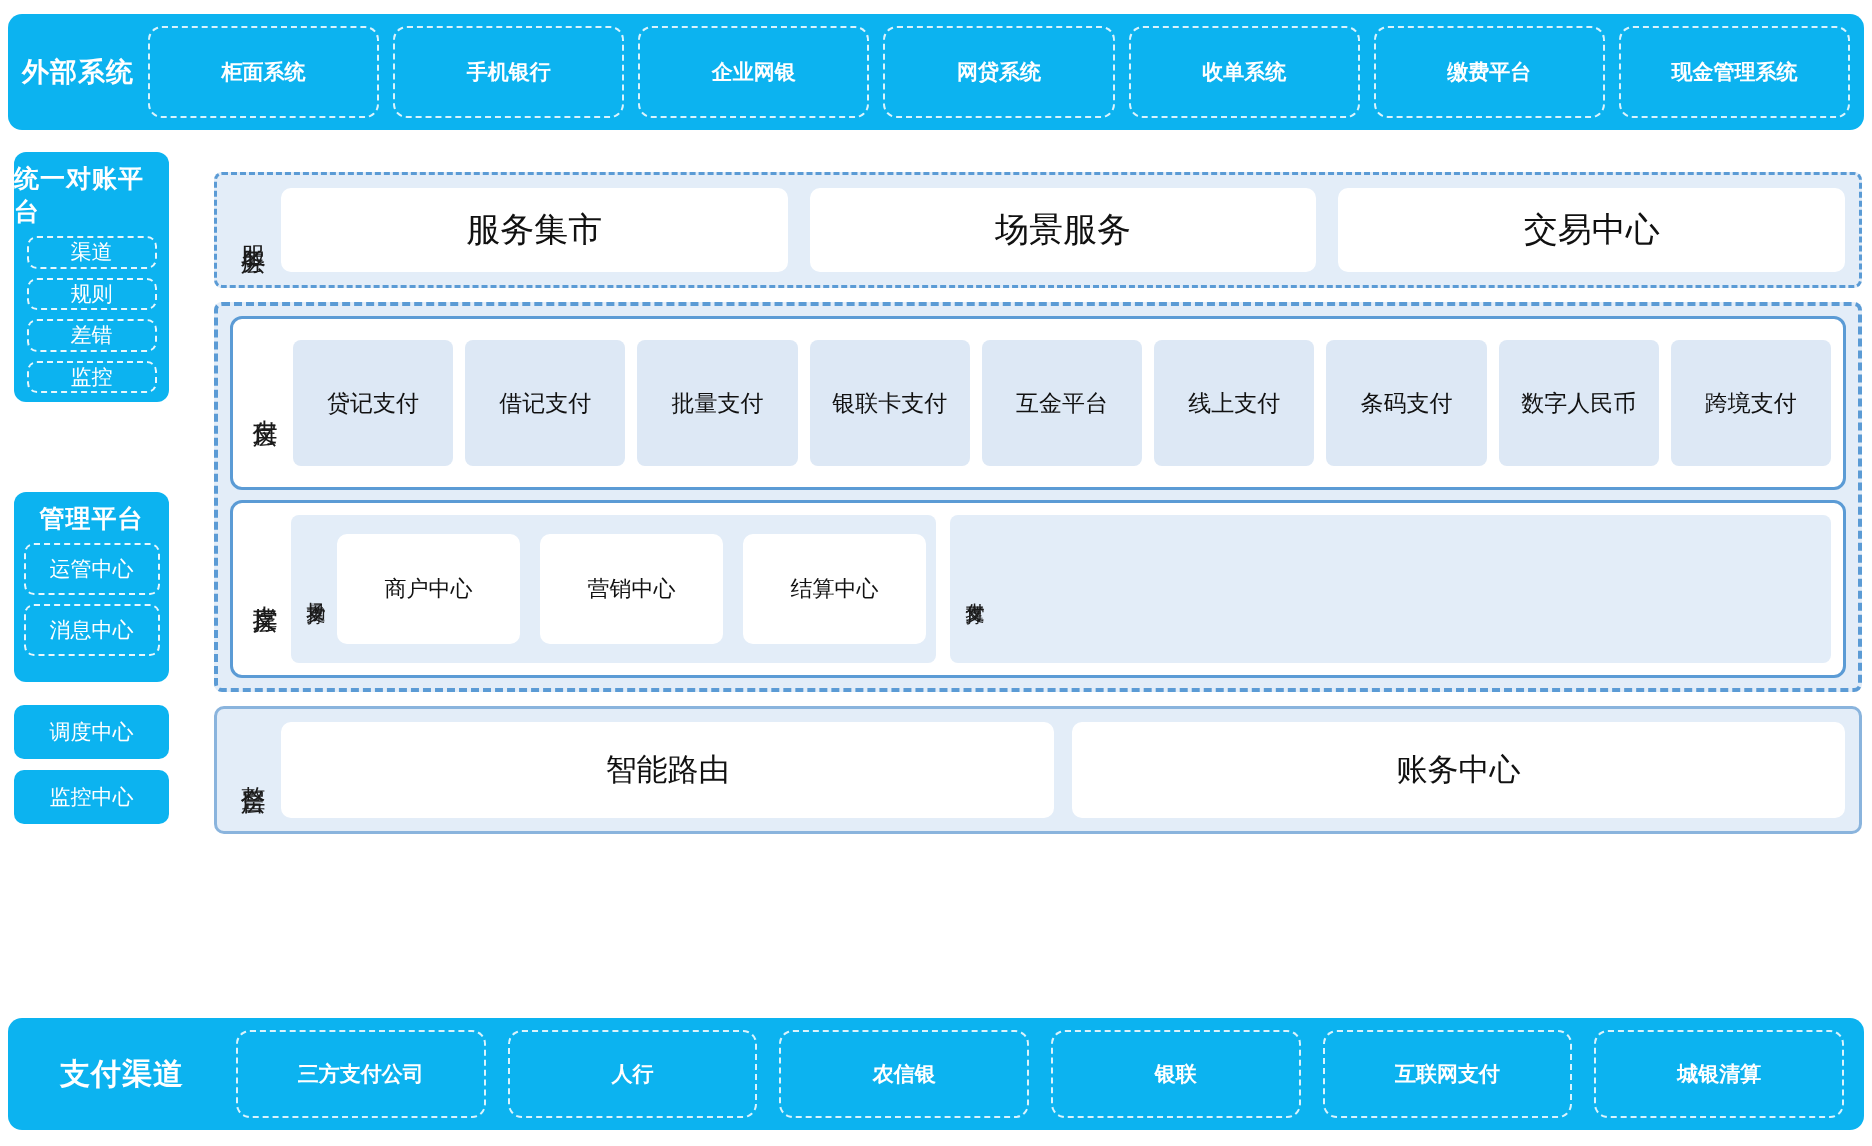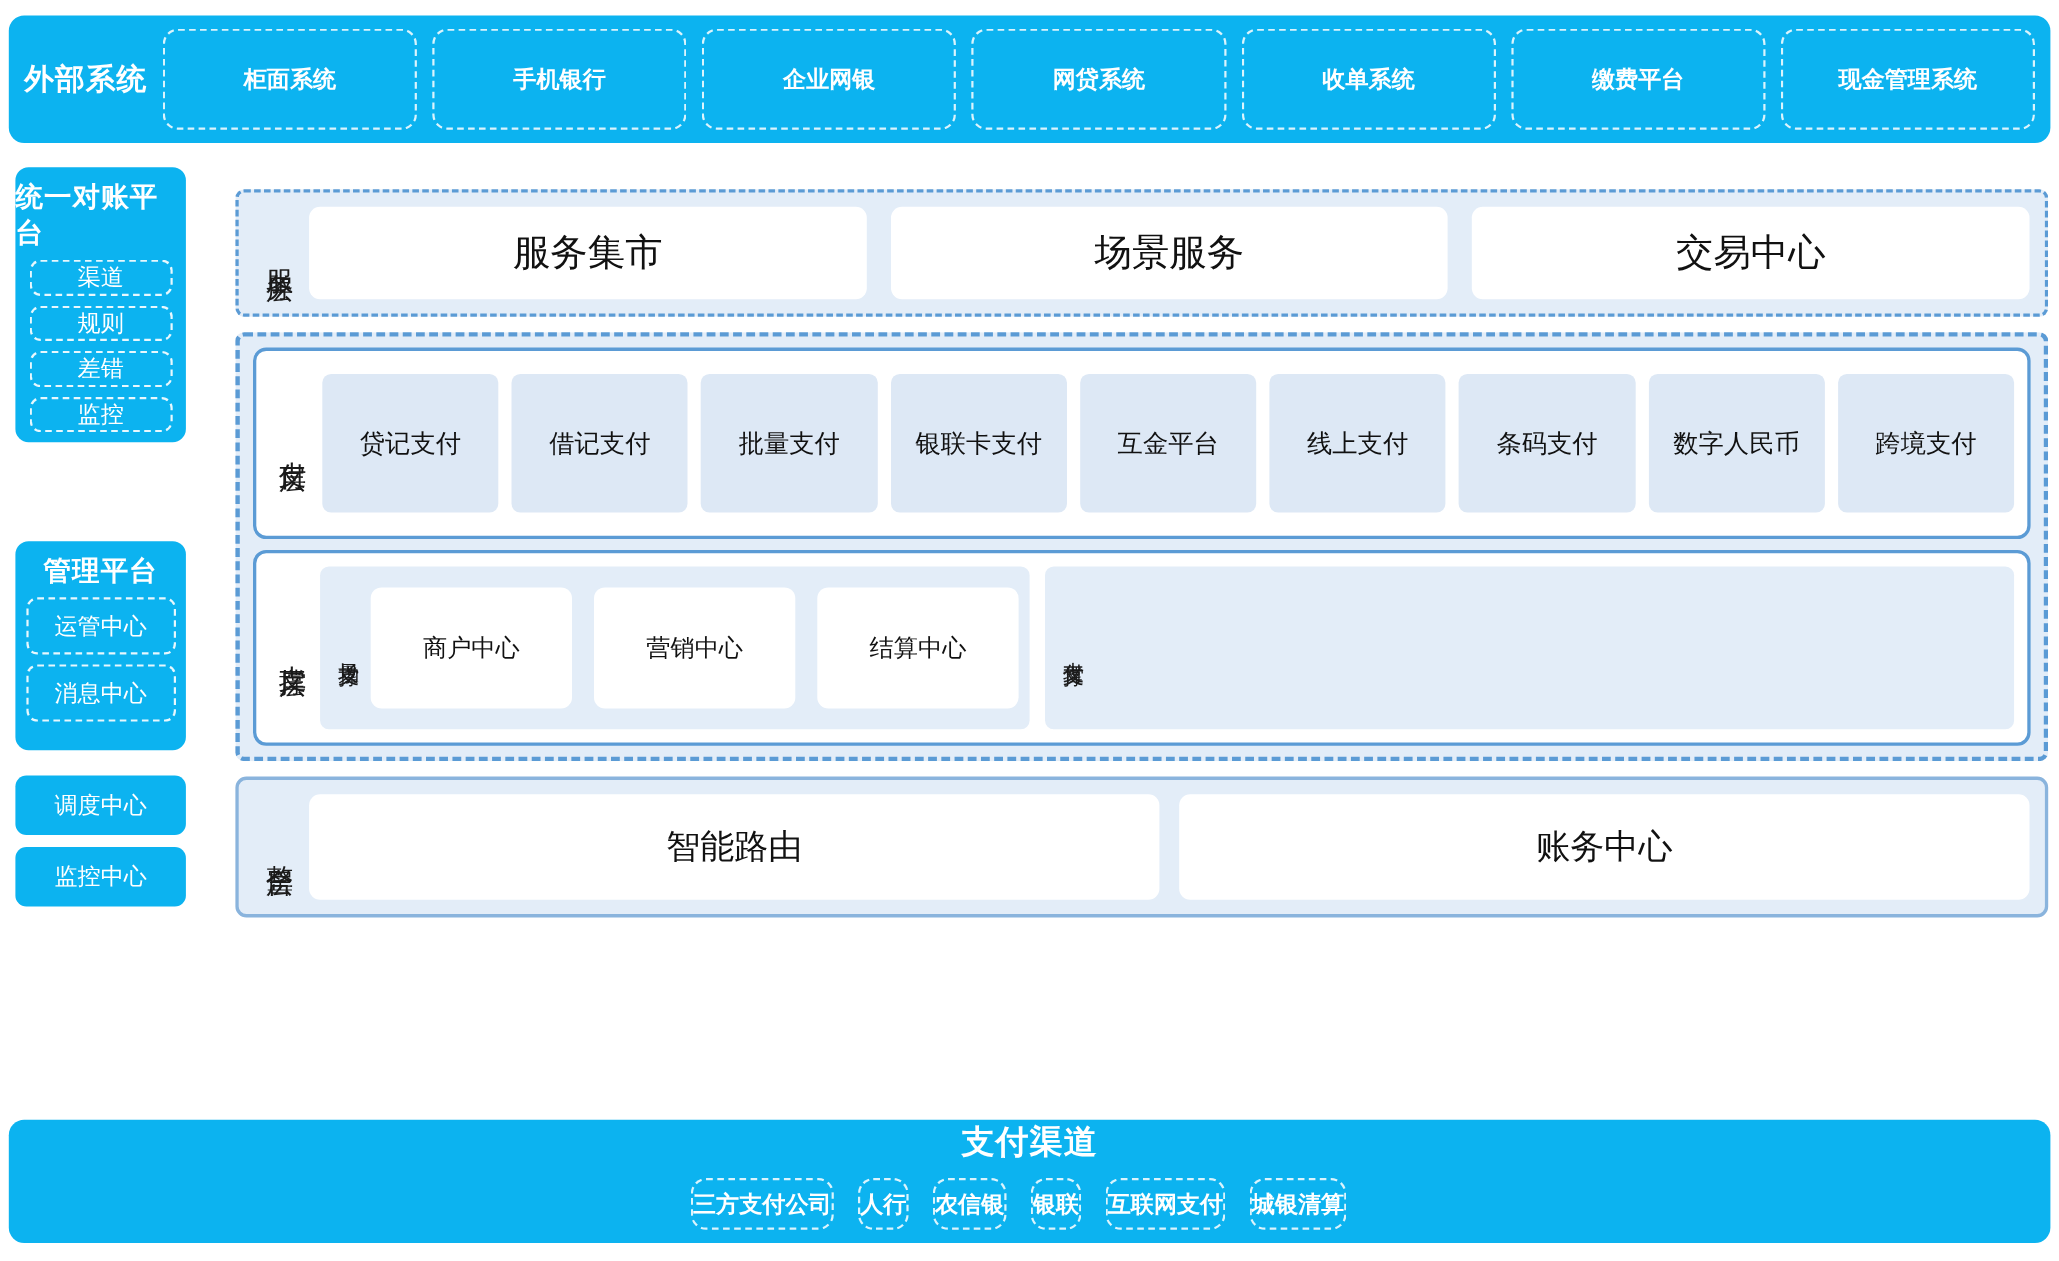--- a/index.html
+++ b/index.html
@@ -49,21 +49,21 @@
     font-weight: 700;
     white-space: nowrap;
   }
 
   
   #external-band { left: 8px; top: 14px; width: 1856px; height: 116px; }
   #external-band .band-title { width: 140px; font-size: 27px; }
   #external-band .band-chip { font-size: 21px; }
 
   
-  #channel-band { left: 8px; top: 1018px; width: 1856px; height: 112px; flex-direction: column; }
+  #channel-band { left: 8px; top: 1018px; width: 1856px; height: 112px; }
   #channel-band .band-title { width: 228px; font-size: 30px; }
   #channel-band .band-items { padding: 12px 20px 12px 0; gap: 22px; }
   #channel-band .band-chip { font-size: 21px; }
 
   
   .side-box {
     position: absolute;
     background: #0cb3f0;
     border-radius: 12px;
     color: #ffffff;

